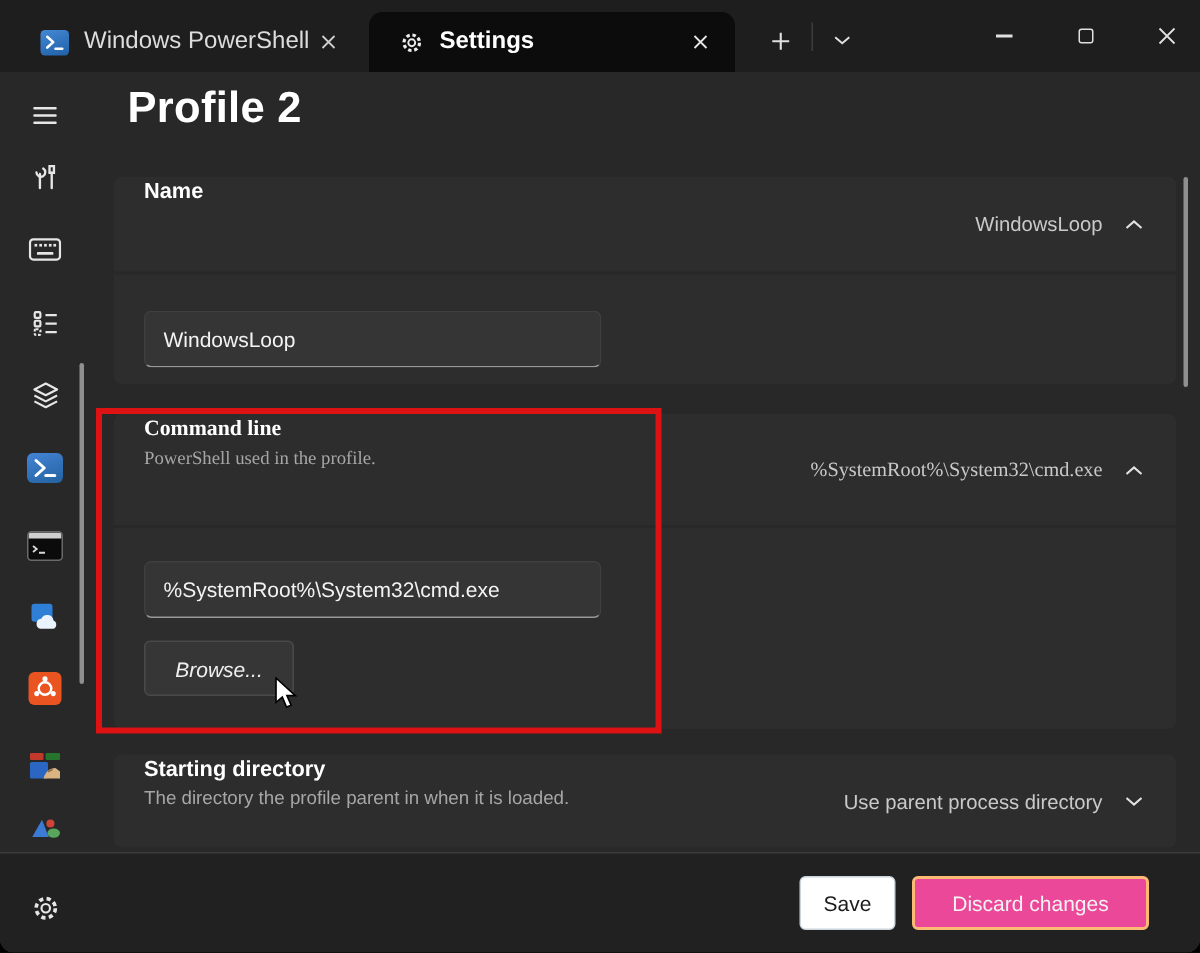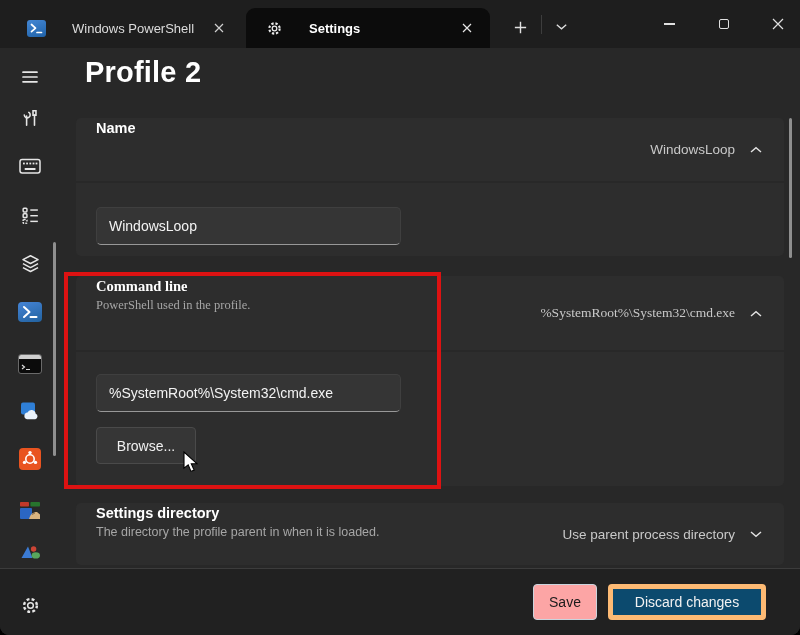--- a/index.html
+++ b/index.html
@@ -6,21 +6,21 @@
   html,body { background:#000; }
   body { width:800px; height:635px; font-family:"Liberation Sans", sans-serif; overflow:hidden; }
   .window { position:relative; width:800px; height:635px; background:#282828;
             border-radius:0 0 9px 9px; overflow:hidden; }
 
   
   .titlebar { position:absolute; left:0; top:0; width:800px; height:48px; background:#1e1e1e; }
   .tab { position:absolute; top:8px; height:40px; display:flex; align-items:center; cursor:default; }
   .tab-inactive { left:10px; width:232px; padding-left:17px; }
   .tab-active { left:246px; width:244px; padding-left:20px; background:#0c0c0c; border-radius:9px 9px 0 0; }
-  .tab-label { font-size:13px; color:#dcdcdc; margin-left:26px; white-space:nowrap; }
+  .tab-label { font-size:16px; color:#dcdcdc; margin-left:10px; white-space:nowrap; }
   .tab-active .tab-label { color:#fff; font-weight:700; }
   .tab-close { margin-left:auto; margin-right:14px; width:18px; height:18px; display:flex;
                align-items:center; justify-content:center; border-radius:3px; }
   .ps-badge { width:19px; height:17px; border-radius:3px; background:linear-gradient(160deg,#4487d4,#1f62a8);
               position:relative; flex:0 0 auto; }
   .ps-badge svg { position:absolute; left:2px; top:2px; }
   .tb-btn { position:absolute; top:13px; width:28px; height:28px; display:flex; align-items:center;
             justify-content:center; border-radius:4px; color:#e0e0e0; }
   .tb-divider { position:absolute; left:541px; top:15px; width:1px; height:19px; background:#3d3d3d; }
   .win-btn { position:absolute; top:0; width:45px; height:48px; display:flex; align-items:center; justify-content:center; }
@@ -48,29 +48,29 @@
   .rbot { border-radius:0 0 5px 5px; }
   .rall { border-radius:5px; }
 
   .text-input { position:absolute; left:20px; width:305px; height:38px; background:#353535;
                 border:1px solid #3f3f3f; border-bottom:1px solid #989898; border-radius:5px;
                 color:#f3f3f3; font-size:14px; font-family:"Liberation Sans",sans-serif;
                 padding:0 12px; outline:none; }
   .btn { display:flex; align-items:center; justify-content:center; font-size:14px;
          font-family:"Liberation Sans",sans-serif; border-radius:4px; cursor:default; }
   .browse-btn { position:absolute; left:20px; top:75px; width:100px; height:37px;
-                background:#363636; border:1px solid #4a4a4a; color:#f0f0f0; }
+                background:#363636; border:1px solid #4a4a4a; color:#f0f0f0;font-style:italic; }
 
   
   .footer { position:absolute; left:0; top:568px; width:800px; height:67px; background:#212121;
             border-top:1px solid #3c3c3c; }
   .save-btn { position:absolute; left:533px; top:15px; width:64px; height:36px;
-              background:#fca5a5; border:1px solid #cad4dd; color:#1b1b1b; }
+              background:#ffffff; border:1px solid #cad4dd; color:#1b1b1b; }
   .discard-btn { position:absolute; left:608px; top:15px; width:158px; height:36px;
-                 background:#0c4a6e; border:5px solid #fdba74; color:#f2f2f2; }
+                 background:#ec4899; border:2px solid #fdba74; color:#f2f2f2; }
   .footer-gear { position:absolute; left:30px; top:36px; transform:translate(-50%,-50%);
                  width:34px; height:34px; display:flex; align-items:center; justify-content:center; }
 
   
   .red-box { position:absolute; left:64px; top:272px; width:377px; height:217px;
              border:4px solid #dd1212; pointer-events:none; }
   .cursor { position:absolute; left:181px; top:451px; pointer-events:none; }
 </style>
 </head>
 <body>
@@ -273,21 +273,21 @@
           </svg>
       </div>
     </div>
     <div class="card rbot" style="top:352px; height:134px;">
       <input class="text-input" style="top: 22px;" value="%SystemRoot%\System32\cmd.exe">
       <button class="btn browse-btn">Browse...</button>
     </div>
 
     <div class="card card-header rall" style="top:503px; height:62px;">
       <div>
-        <div class="hdr-title">Settings directory</div>
+        <div class="hdr-title">Starting directory</div>
         <div class="hdr-desc">The directory the profile parent in when it is loaded.</div>
       </div>
       <div class="hdr-right">
         <span class="hdr-value">Use parent process directory</span>
         <svg width="12" height="7" viewBox="0 0 12 7">
             <path d="M1 1l5 4.4L11 1" stroke="#e2e2e2" stroke-width="1.4" fill="none"></path>
           </svg>
       </div>
     </div>
 

